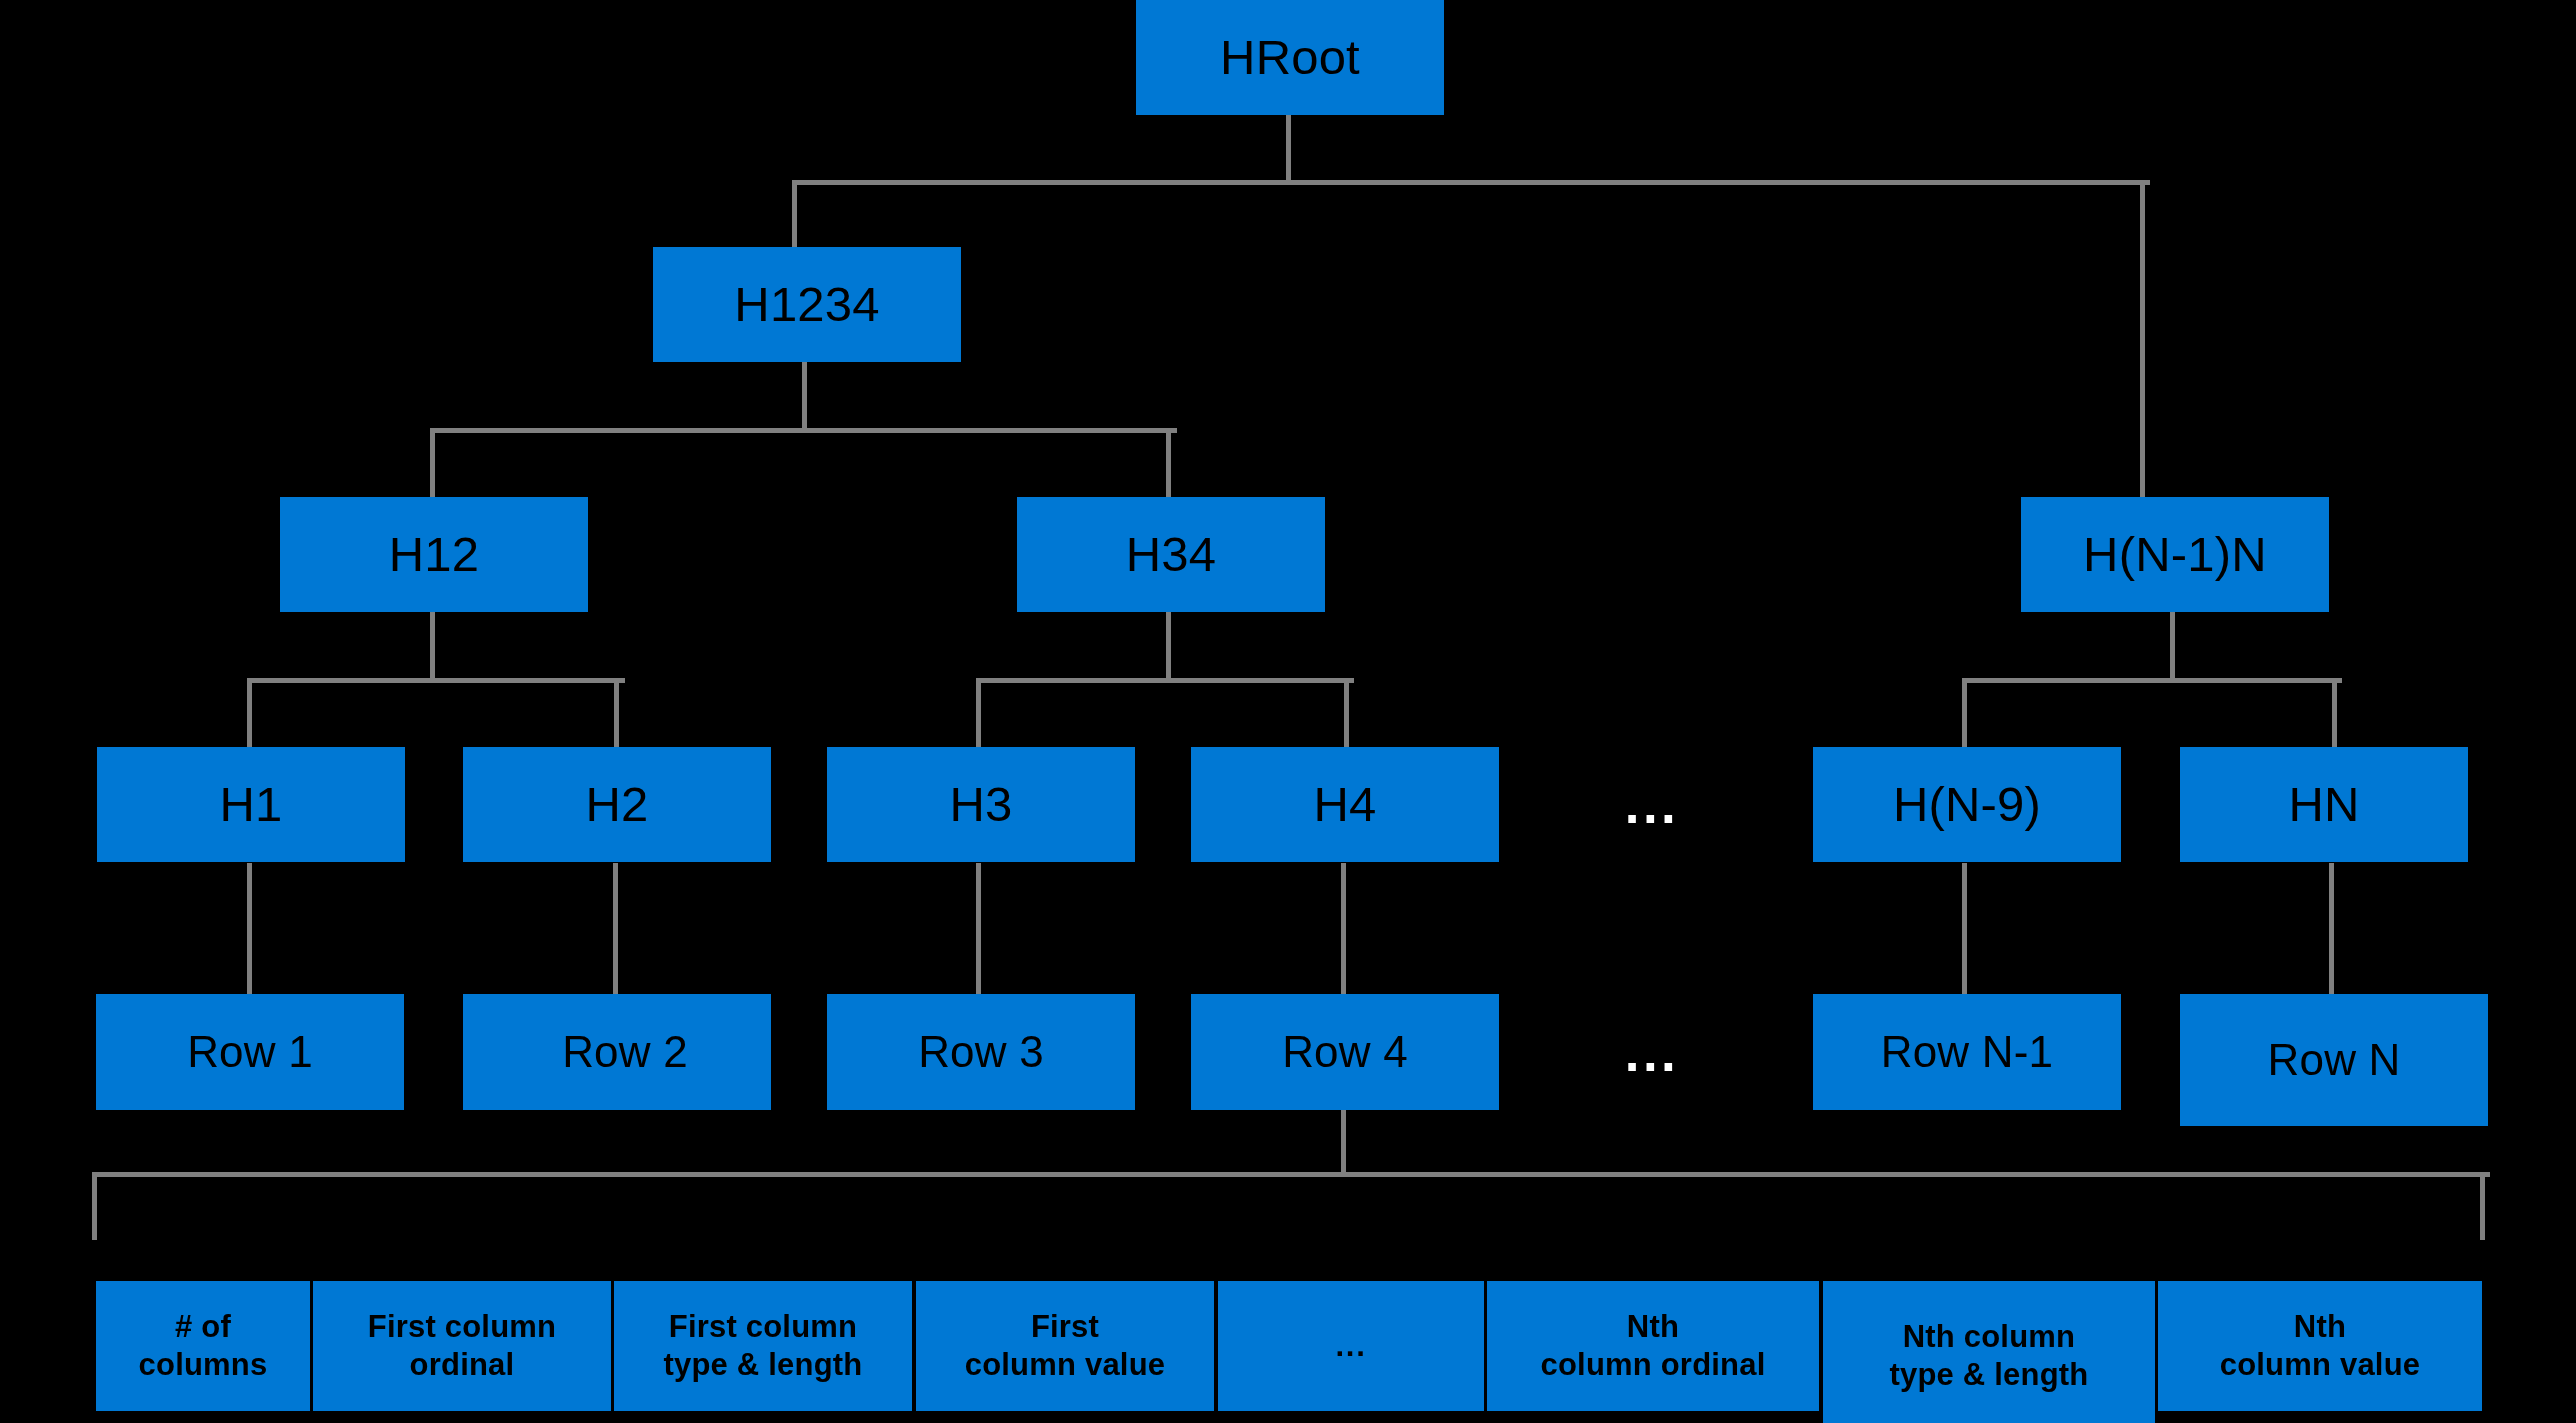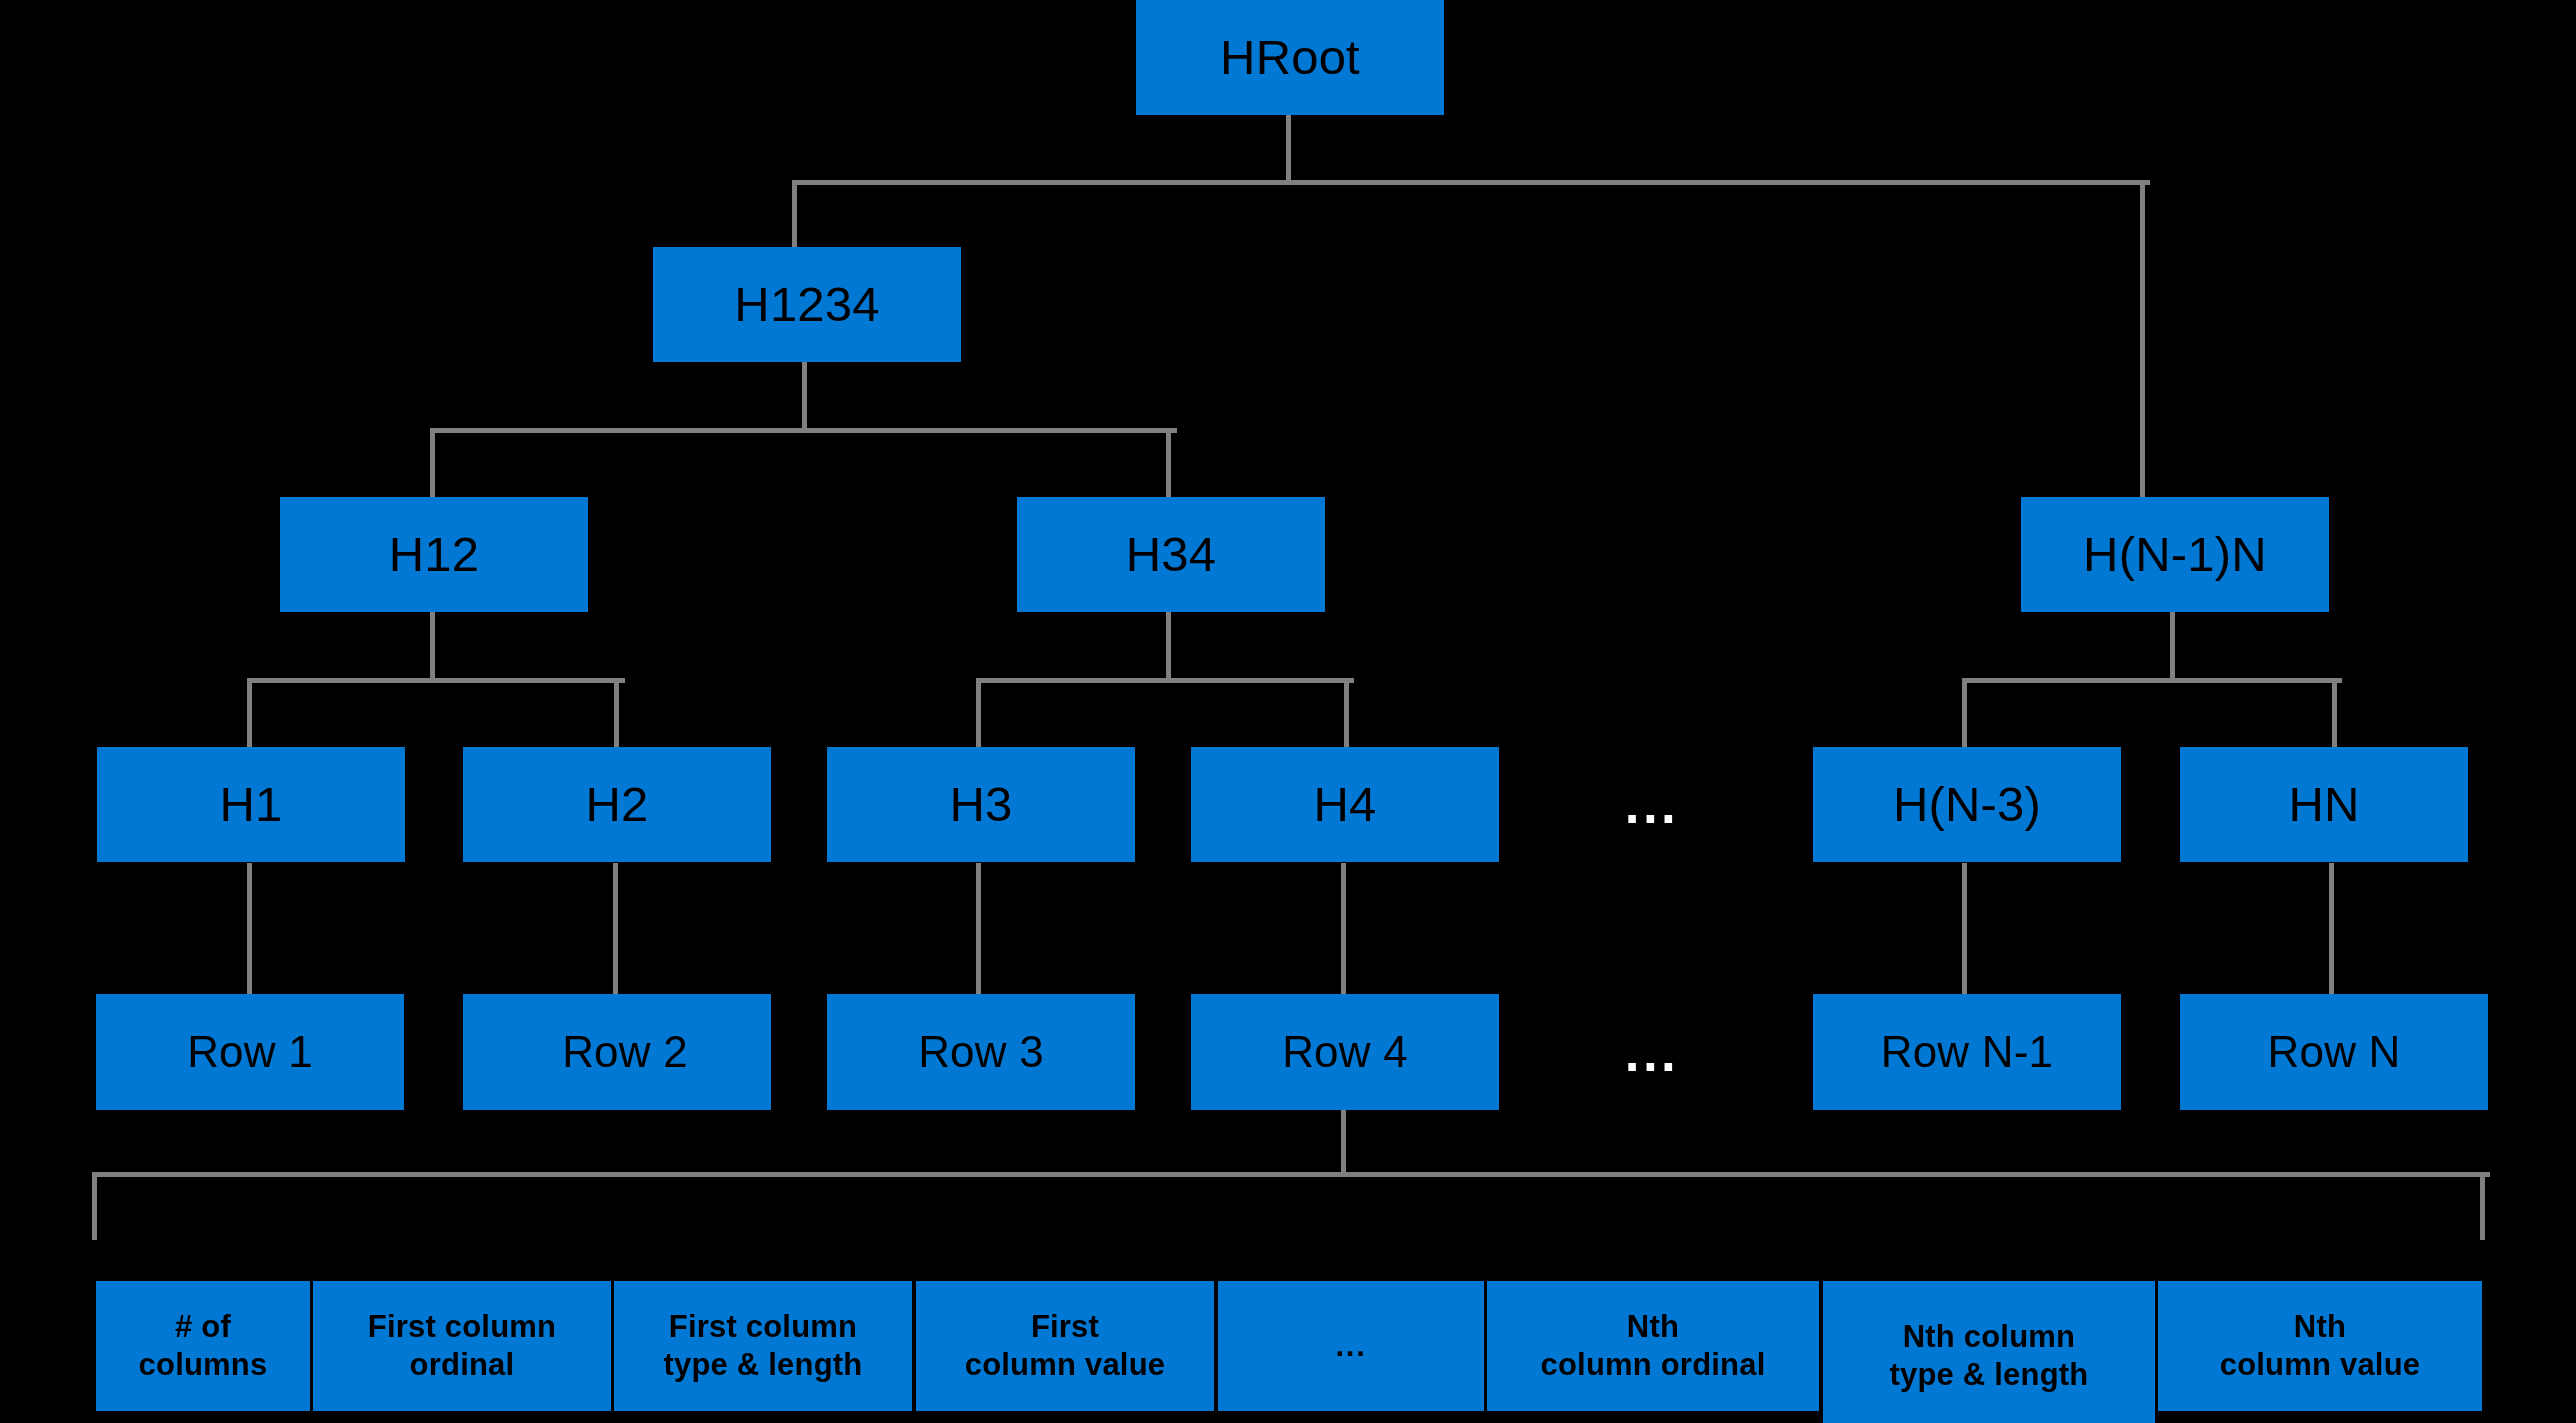--- a/index.html
+++ b/index.html
@@ -136,30 +136,30 @@
   <div class="node level-h" style="left: 653px; top: 247px; width: 308px; height: 115px;">H1234</div>
 
   <div class="node level-h" style="left: 280px; top: 497px; width: 308px; height: 115px;">H12</div>
   <div class="node level-h" style="left: 1017px; top: 497px; width: 308px; height: 115px;">H34</div>
   <div class="node level-h" style="left: 2021px; top: 497px; width: 308px; height: 115px;">H(N-1)N</div>
 
   <div class="node level-h" style="left: 97px; top: 747px; width: 308px; height: 115px;">H1</div>
   <div class="node level-h" style="left: 463px; top: 747px; width: 308px; height: 115px;">H2</div>
   <div class="node level-h" style="left: 827px; top: 747px; width: 308px; height: 115px;">H3</div>
   <div class="node level-h" style="left: 1191px; top: 747px; width: 308px; height: 115px;">H4</div>
-  <div class="node level-h" style="left: 1813px; top: 747px; width: 308px; height: 115px;">H(N-3)</div>
+  <div class="node level-h" style="left: 1813px; top: 747px; width: 308px; height: 115px;">H(N-9)</div>
   <div class="node level-h" style="left: 2180px; top: 747px; width: 288px; height: 115px;">HN</div>
   <div class="ellipsis" style="left: 1580px; top: 747px; width: 144px; height: 115px;">...</div>
 
   <div class="node level-row" style="left: 96px; top: 994px; width: 308px; height: 116px;">Row 1</div>
   <div class="node level-row" style="left: 463px; top: 994px; width: 308px; height: 116px; padding-left: 16px;">Row 2</div>
   <div class="node level-row" style="left: 827px; top: 994px; width: 308px; height: 116px;">Row 3</div>
   <div class="node level-row" style="left: 1191px; top: 994px; width: 308px; height: 116px;">Row 4</div>
   <div class="node level-row" style="left: 1813px; top: 994px; width: 308px; height: 116px;">Row N-1</div>
-  <div class="node level-row" style="left: 2180px; top: 994px; width: 308px; height: 116px;">Row N</div>
+  <div class="node level-row" style="left: 2180px; top: 994px; width: 308px; height: 132px;">Row N</div>
   <div class="ellipsis" style="left: 1580px; top: 994px; width: 144px; height: 116px;">...</div>
 
   <div id="field-boxes">
       <div class="node field" style="left: 96px; top: 1281px; width: 214px; height: 130px;">
         <span style="white-space: pre-line;"># of
 columns</span>
       </div>
       <div class="node field" style="left: 313px; top: 1281px; width: 298px; height: 130px;">
         <span style="white-space: pre-line;">First column
 ordinal</span>

